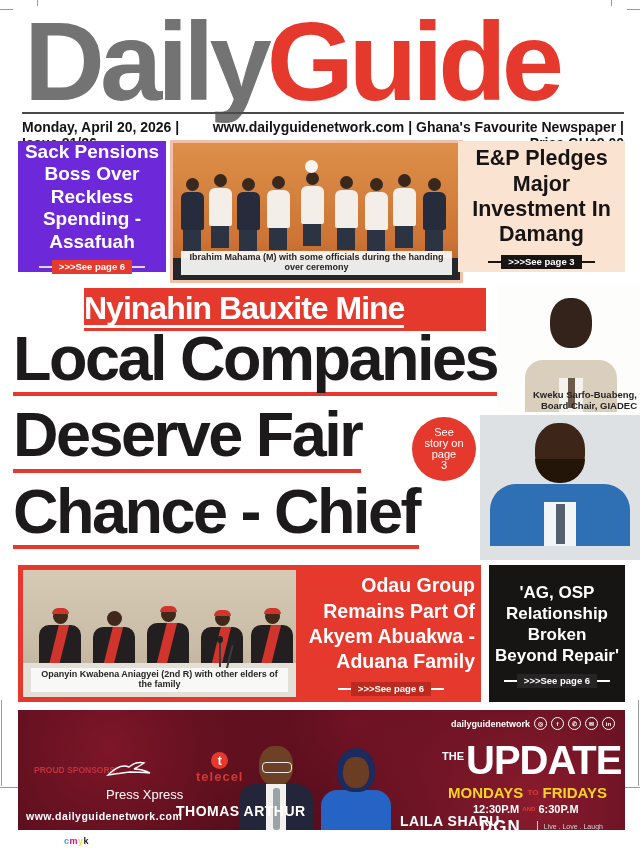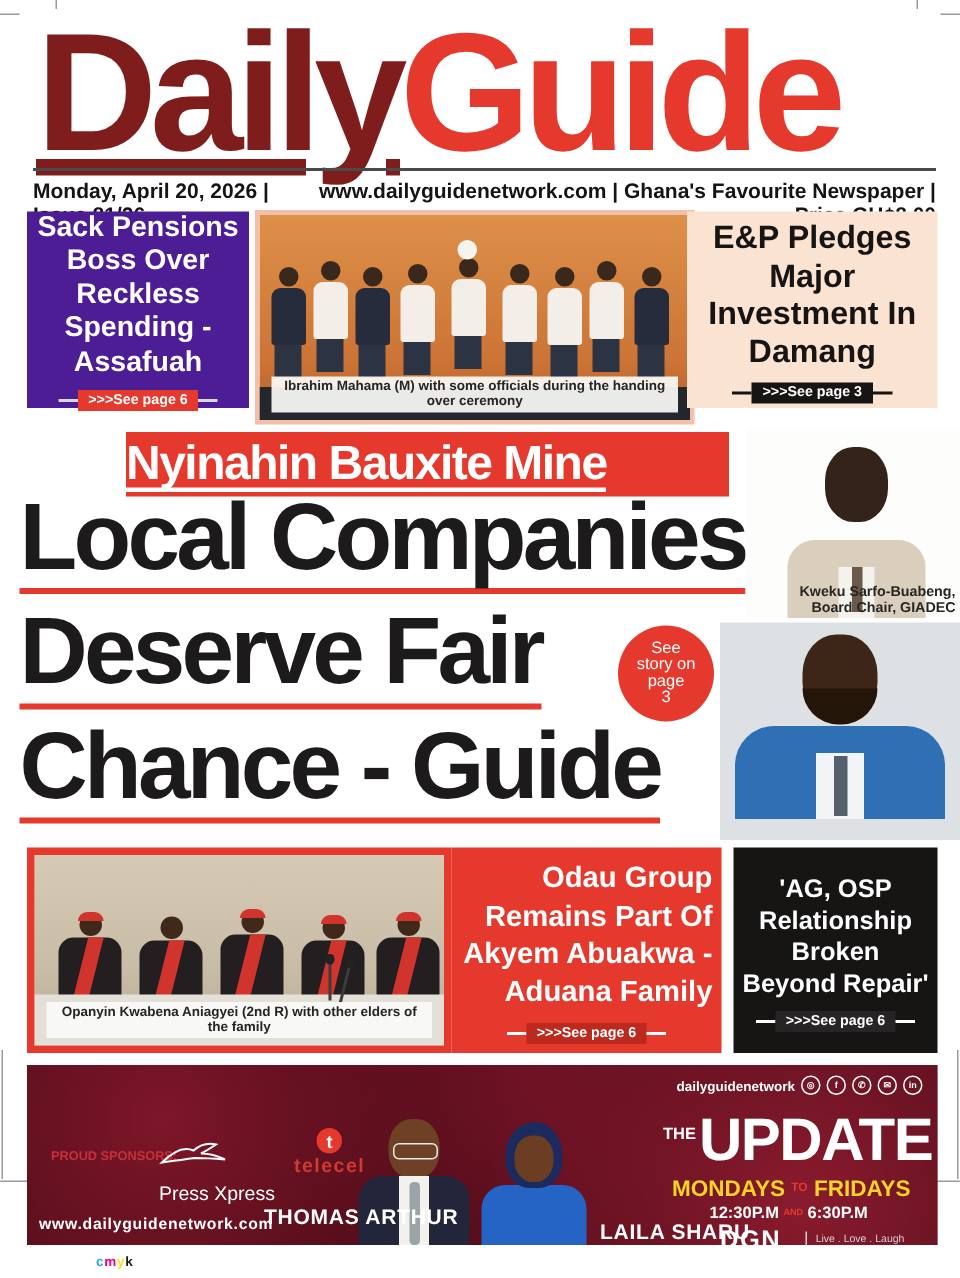--- a/index.html
+++ b/index.html
@@ -3,36 +3,36 @@
 <meta charset="utf-8">
 <style>
   html,body{margin:0;padding:0;background:#fff;}
   .page{position:relative;width:640px;height:852px;background:#ffffff;
         font-family:"Liberation Sans", sans-serif;overflow:hidden;}
   .crop{position:absolute;background:#9a9a9a;}
 
   
   .masthead-title{position:absolute;top:6px;left:24px;width:600px;margin:0;
     font-size:112px;font-weight:bold;letter-spacing:-5px;line-height:1.0;white-space:nowrap;}
-  .t-black{color:#7f1d1d;text-decoration:underline;}
+  .t-black{color:#737373;}
   .t-red{color:#e6392d;}
   .info-row{position:absolute;top:112px;left:22px;right:16px;border-top:2px solid #4a4a4a;
     padding-top:5px;display:flex;justify-content:space-between;
     font-size:14px;font-weight:bold;color:#151314;}
   .info-right{text-align:right;}
 
   
   .story-box{position:absolute;display:flex;flex-direction:column;align-items:center;
     justify-content:center;text-align:center;font-weight:bold;}
   .story-box .box-title{padding:2px 6px;line-height:1.18;}
   .badge-row{display:flex;align-items:center;justify-content:center;margin-top:5px;}
   .badge-row .bline{width:13px;height:2px;}
   .badge{font-size:9.5px;font-weight:bold;padding:1px 7px 2px;white-space:nowrap;}
 
-  .box-black{background:#4c1d95;color:#fff;}
+  .box-black{background:#6d28d9;color:#fff;}
   .box-black .badge{background:#e6392d;color:#fff;}
   .box-black .bline{background:#d8d8d8;}
 
   .box-peach{background:#fbe3d2;color:#171414;}
   .box-peach .badge{background:#171414;color:#fff;}
   .box-peach .bline{background:#171414;}
 
   .box-red{background:#e6392d;color:#fff;text-align:right;}
   .box-red .badge{background:#bc2a1f;color:#fff;}
   .box-red .bline{background:#fff;}
@@ -229,21 +229,21 @@
     </div>
   </div>
 
   <div class="kicker">
     <span>Nyinahin Bauxite Mine</span>
   </div>
 
   <div class="headline">
     <span class="hline">Local Companies</span>
     <span class="hline">Deserve Fair</span>
-    <span class="hline">Chance - Guide</span>
+    <span class="hline">Chance - Chief</span>
   </div>
 
   <div class="see-circle">
     <span>See</span>
     <span>story on</span>
     <span>page</span>
     <span>3</span>
   </div>
 
   <div class="portrait1">

